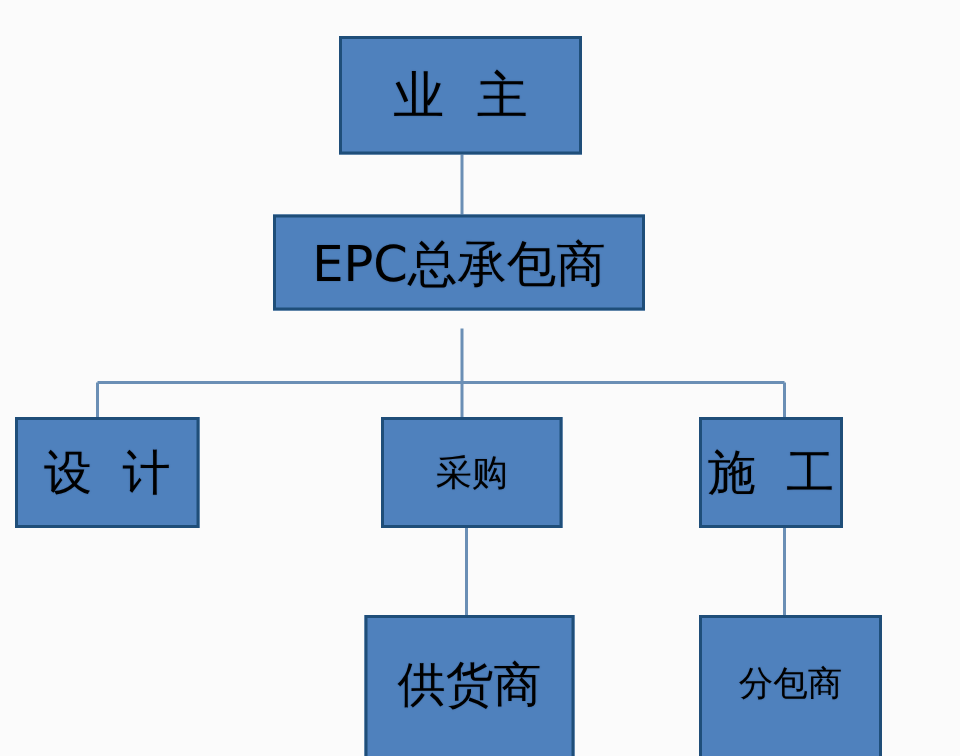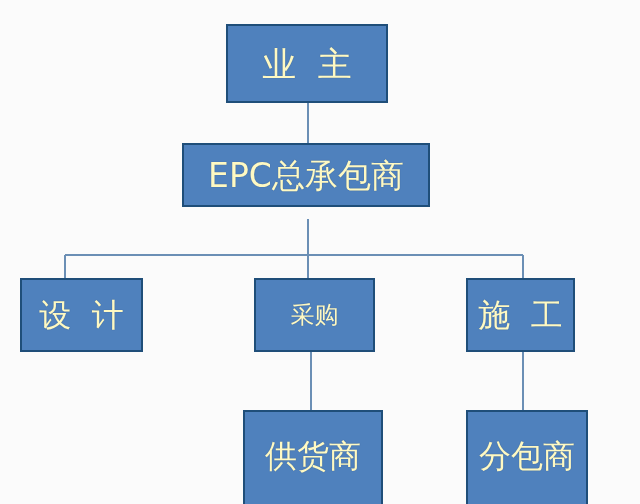--- a/index.html
+++ b/index.html
@@ -27,44 +27,44 @@
     position: absolute;
     box-sizing: border-box;
     background: #4f81bd;
     border: 2px solid #1f4e79;
     display: flex;
     align-items: center;
     justify-content: center;
     z-index: 2;
   }
   .node-label {
-    color: #fef9c3;
+    color: #000000;
     font-weight: 400;
     line-height: 1;
     white-space: pre;
     text-align: center;
     letter-spacing: 0;
     text-shadow: 0 0 1px rgba(10,20,40,0.35);
   }
   
   #n-owner      { left: 226px; top: 24px;  width: 162px; height: 79px; }
   #n-epc        { left: 182px; top: 143px; width: 248px; height: 64px; }
-  #n-design     { left: 20px;   top: 278px; width: 123px; height: 74px; }
+  #n-design     { left: 10px;   top: 278px; width: 123px; height: 74px; }
   #n-procure    { left: 254px; top: 278px; width: 121px; height: 74px; }
-  #n-construct  { left: 466px; top: 278px; width: 109px; height: 74px; }
+  #n-construct  { left: 466px; top: 278px; width: 96px; height: 74px; }
   #n-supplier   { left: 243px; top: 410px; width: 140px; height: 100px; }
   #n-subcontract{ left: 466px; top: 410px; width: 122px; height: 100px; }
 
   #n-owner      .node-label { font-size: 34px; }
   #n-epc        .node-label { font-size: 33px; }
   #n-design     .node-label { font-size: 32px; }
   #n-procure    .node-label { font-size: 24px; }
   #n-construct  .node-label { font-size: 32px; }
   #n-supplier   .node-label { font-size: 32px; margin-top: -8px; text-align: right; }
-  #n-subcontract.node .node-label { font-size: 32px; margin-top: -8px; }
+  #n-subcontract.node .node-label { font-size: 23px; margin-top: -8px; }
 </style>
 </head>
 <body>
 
 <div id="canvas">
 
   <svg id="wires" viewBox="0 0 640 504" width="640" height="504" aria-hidden="true">
     <g fill="none" stroke="#6b8fb5" stroke-width="2">
 
       <path d="M 308 103 L 308 143"></path>

